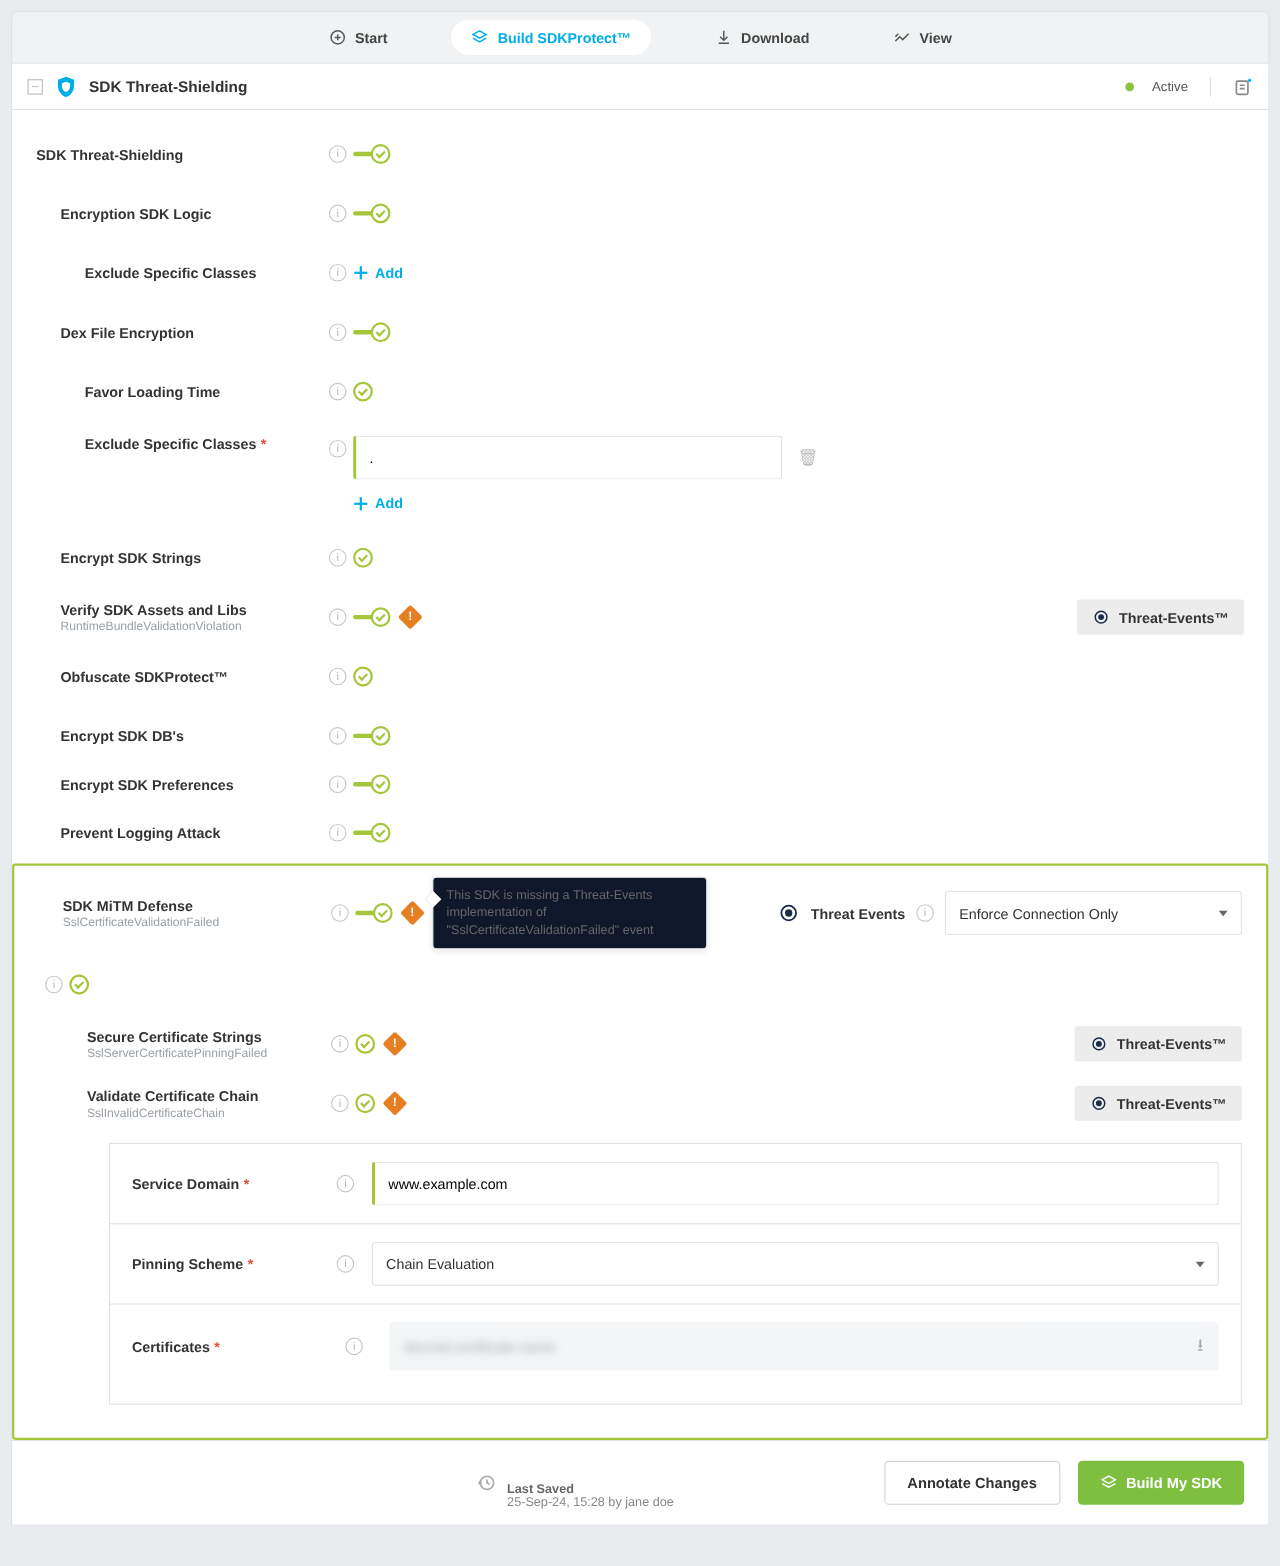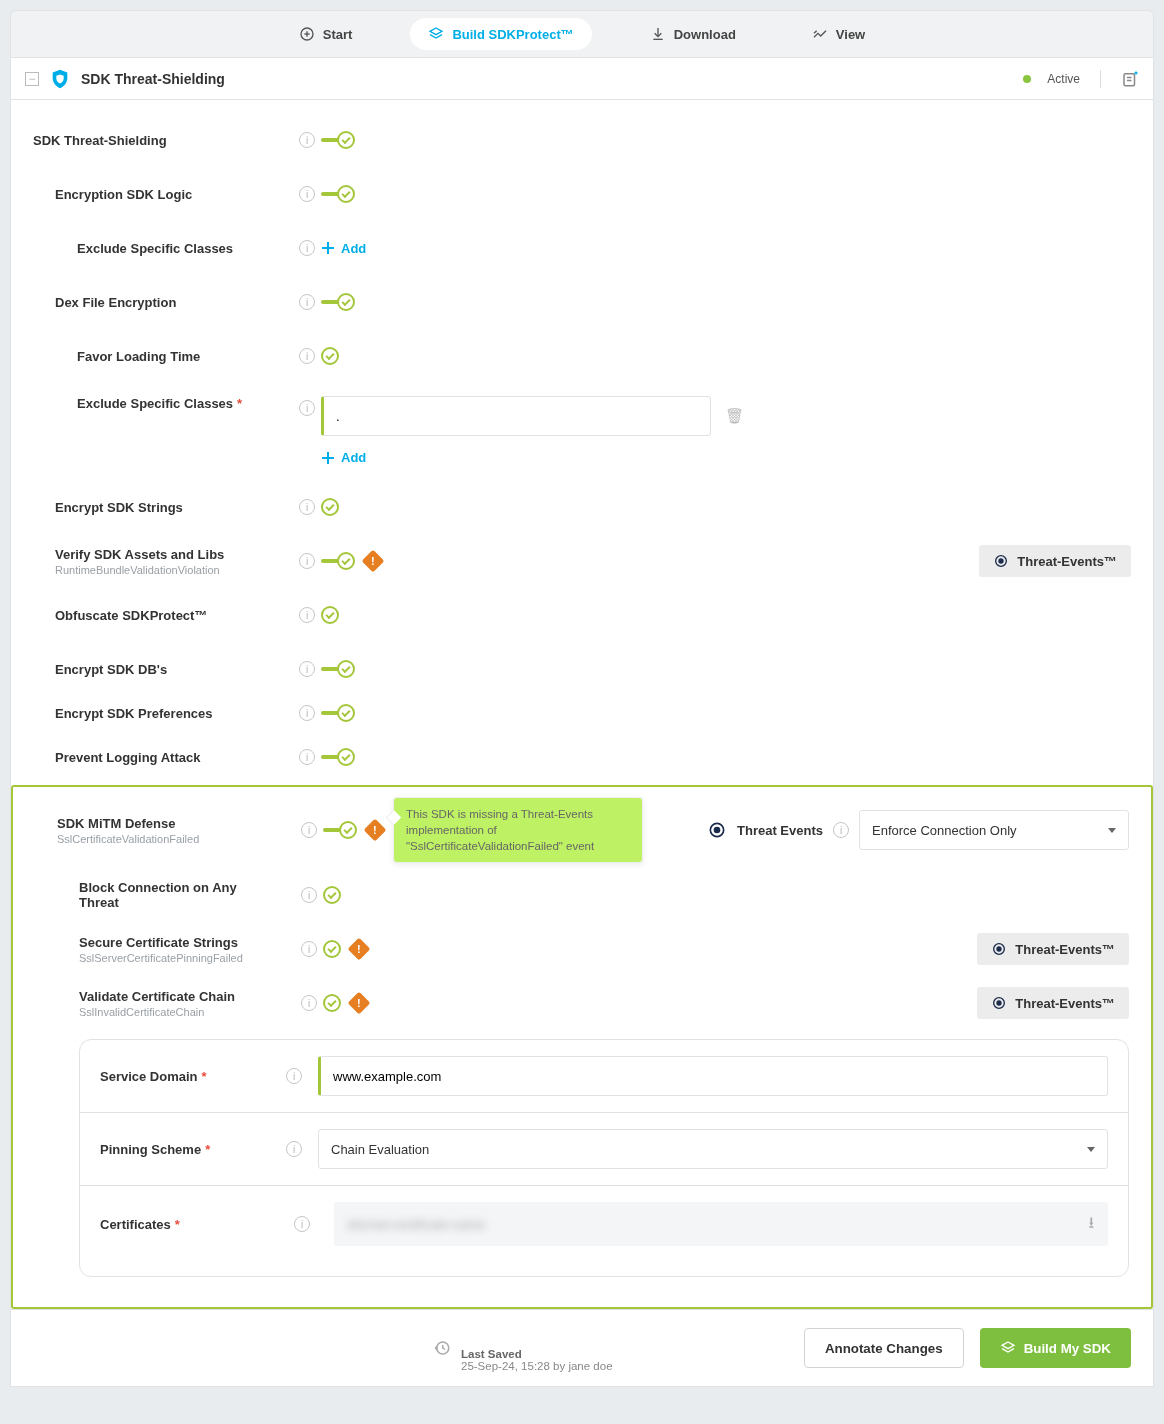--- a/index.html
+++ b/index.html
@@ -102,32 +102,32 @@
   .te-box{display:flex;align-items:center;gap:10px;margin-left:auto;}
   .te-label{font-weight:700;}
   .te-select{
     width:270px;height:40px;border:1px solid #dfe3e6;border-radius:3px;
     background:#fff;padding:0 12px;display:flex;align-items:center;justify-content:space-between;
     cursor: pointer;
   }
   .caret{border-left:4px solid transparent;border-right:4px solid transparent;border-top:5px solid #666;}
   
   .tooltip{
-    position:relative;background:#bef264;border:1px solid #eee;border-radius:4px;
+    position:relative;background:#0f172a;border:1px solid #eee;border-radius:4px;
     box-shadow:0 2px 6px rgba(0,0,0,0.08);padding:8px 12px;font-size:11.5px;color:#666;
     width:250px; line-height:1.4;
   }
   .tooltip::before{
     content:"";position:absolute;left:-6px;top:14px;width:10px;height:10px;background:#fff;
     border-left:1px solid #eee;border-bottom:1px solid #eee;transform:rotate(45deg);
   }
   
   .green-frame{border:2px solid var(--olive);border-radius:3px;margin:6px -22px -30px -22px;padding:10px 22px 30px 22px;}
   
-  .card{border:1px solid var(--border);border-radius:12px;margin-top:14px;margin-left:44px;}
+  .card{border:1px solid var(--border);border-radius:0;margin-top:14px;margin-left:64px;}
   .card-row{display:flex;align-items:center;padding:16px 20px;border-bottom:1px solid var(--border);gap:16px;}
   .card-row:last-child{border-bottom:none;gap:24px;}
   .card-label{width:170px;font-weight:600;}
   .req{color:var(--req);margin-left:4px;}
   .cert-box{flex:1;height:44px;background:#f4f5f6;border-radius:3px;display:flex;align-items:center;justify-content:space-between;padding:0 14px;color:transparent;text-shadow:0 0 8px rgba(0,0,0,0.35);}
   .dl-icon{color:#aaa;font-size:16px; text-shadow:none;}
   
   .footer{
     display:flex;align-items:center;justify-content:flex-end;gap:16px;
     padding:14px 22px;background:#fff;border:1px solid var(--border);border-top:none;
@@ -445,23 +445,20 @@
           <div class="te-select">
             <span>Enforce Connection Only</span>
             <span class="caret"></span>
           </div>
         </div>
       </div>
     </div>
     <div class="spacer-row"></div>
 
     <div class="row indent-2">
-      <div class="label-col">
-          <span class="label" style="max-width:160px;display:inline-block;">Block Connection on Any Threat</span>
-        </div>
       <div class="info-col">
           <span class="info-icon">i</span>
         </div>
       <div class="ctrl-col">
           <div class="check">
             <div class="tick"></div>
           </div>
         </div>
     </div>
     <div class="spacer-row"></div>

